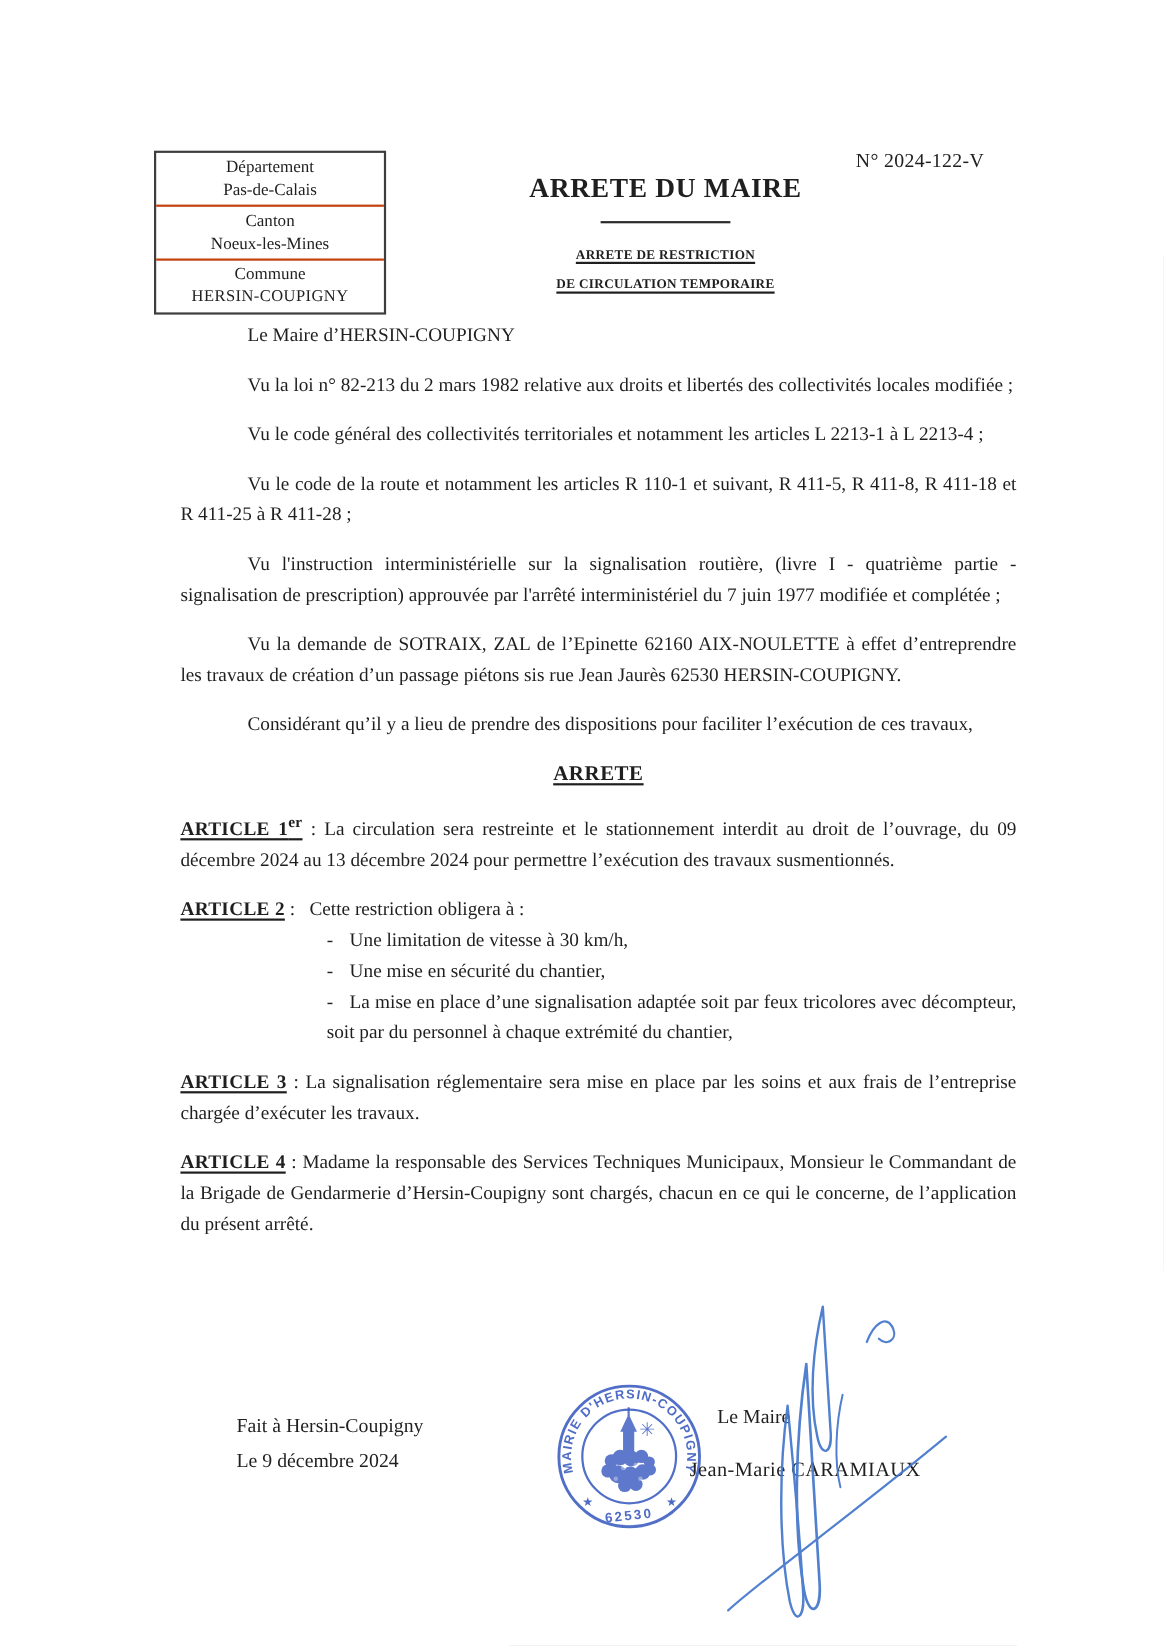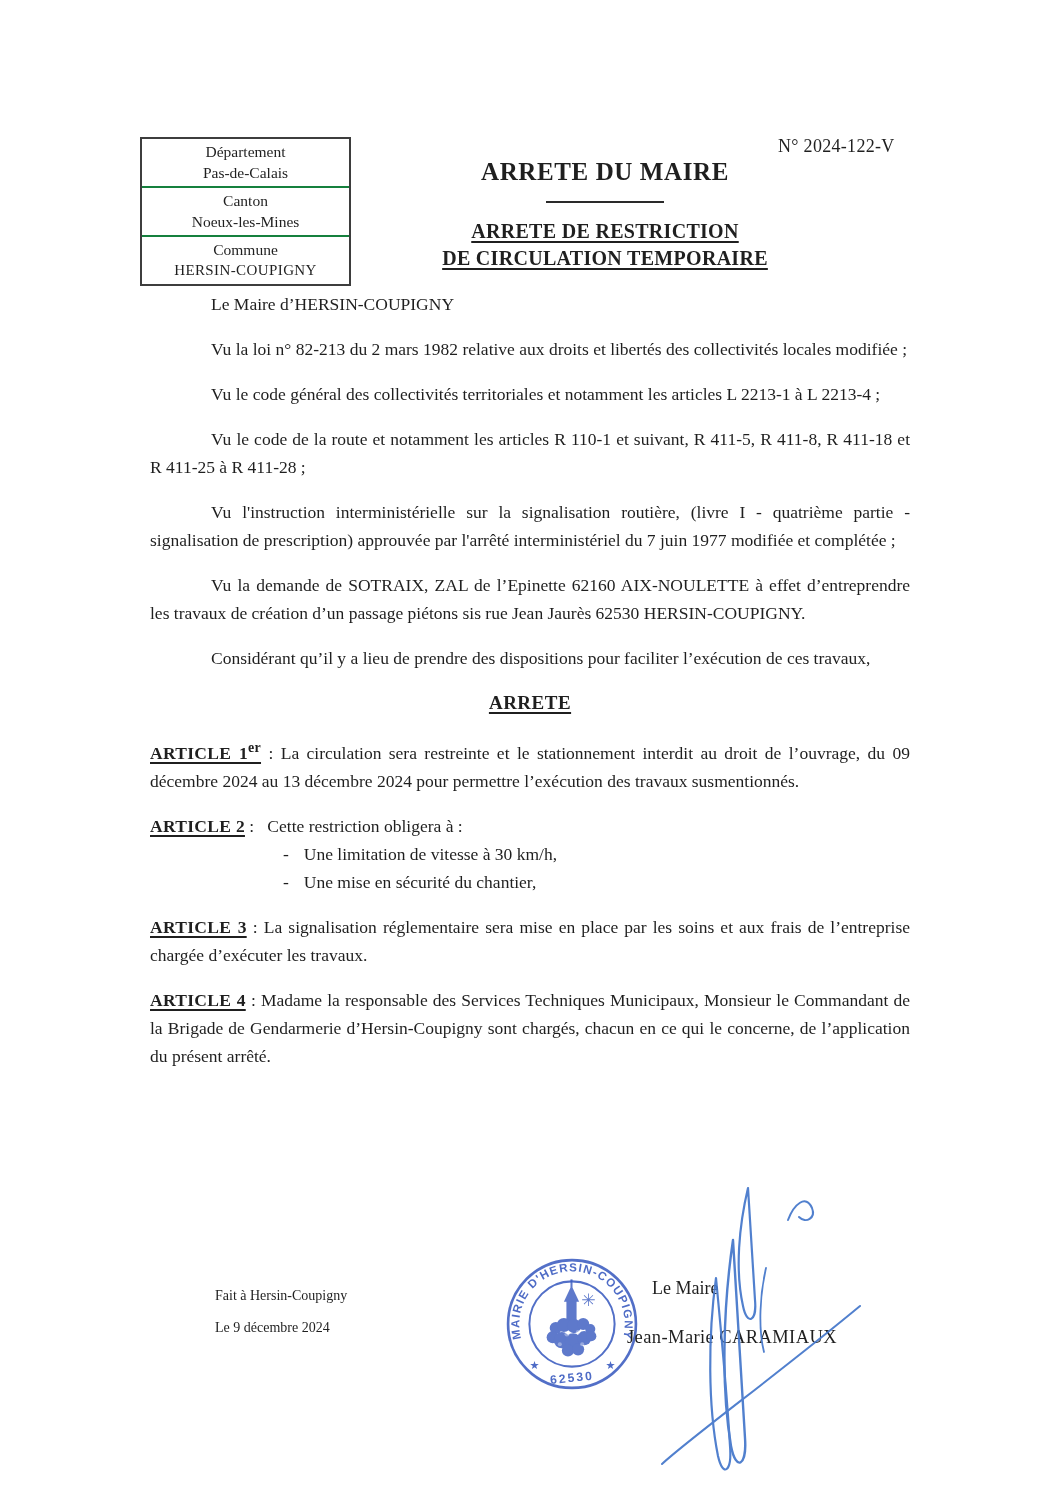--- a/index.html
+++ b/index.html
@@ -14,60 +14,60 @@
   
   .ref-number{
     position:absolute;left:778px;top:136px;
     font-size:18px;letter-spacing:.3px;
   }
   .header-box{
     position:absolute;left:140px;top:137px;width:207px;
     border:2px solid #3d3d3d;
     text-align:center;font-size:15.5px;line-height:21px;
   }
-  .hb-row{padding:2px 0 3px 0;border-bottom:2px solid #15803d;}
+  .hb-row{padding:2px 0 3px 0;border-bottom:2px solid #c2410c;}
   .hb-row:last-child{border-bottom:none;border-radius:20px;}
   .hb-value-bold{font-weight:400;font-size:15px;letter-spacing:.4px;}
   .title-col{
     position:absolute;left:350px;top:158px;width:510px;
     text-align:center;
   }
   .main-title{font-size:25px;font-weight:700;letter-spacing:.6px;}
   .title-divider{
     width:118px;height:2px;background:#2a2a2a;margin:15px auto 0 auto;
   }
-  .subtitle{margin-top:15px;font-size:20px;font-weight:700;line-height:27px;letter-spacing:.3px;}
+  .subtitle{margin-top:15px;font-size:12px;font-weight:700;line-height:27px;letter-spacing:.3px;}
   .subtitle .st-line{
     display:inline-block;
     text-decoration:underline;
     text-decoration-thickness:2px;
     text-underline-offset:3px;
   }
   
   .body-col{
-    position:absolute;left:150px;top:290px;width:760px;
+    position:absolute;left:164px;top:290px;width:760px;
     font-size:17.5px;line-height:28px;
   }
   .intro{margin:0;text-indent:61px;}
   .para{margin:17px 0 0 0;text-indent:61px;text-align:justify;}
   .arrete-head{margin-top:17px;text-align:center;}
   .arrete-head span{
     font-weight:700;font-size:19px;letter-spacing:.5px;
     text-decoration:underline;text-decoration-thickness:2px;text-underline-offset:3px;
   }
   .article{margin:17px 0 0 0;text-align:justify;}
   .art-label{
     font-weight:700;letter-spacing:.3px;
     text-decoration:underline;text-decoration-thickness:2px;text-underline-offset:3px;
   }
   .art-label sup{font-size:14px;}
   .li{margin:0 0 0 133px;text-align:justify;}
   .li .dash{margin-right:15px;}
   
-  .sig-place{position:absolute;left:215px;top:1280px;font-size:14px;line-height:32px;}
+  .sig-place{position:absolute;left:215px;top:1280px;font-size:18px;line-height:32px;}
   .sig-role{position:absolute;left:652px;top:1278px;font-size:18px;z-index:3;}
   .sig-name{position:absolute;left:627px;top:1327px;font-size:18.5px;letter-spacing:.4px;z-index:3;}
   .stamp-svg{position:absolute;left:503px;top:1255px;z-index:2;}
   .signature-svg{position:absolute;left:628px;top:1178px;z-index:4;}
 </style>
 </head>
 <body>
 
 <div class="page">
 
@@ -116,20 +116,23 @@
     </p>
 
     <p class="article">
       <span class="art-label">ARTICLE 2</span><span> :&nbsp;&nbsp;&nbsp;</span><span>Cette restriction obligera à :</span>
     </p>
     <p class="li">
       <span class="dash">-</span><span>Une limitation de vitesse à 30 km/h,</span>
     </p>
     <p class="li">
       <span class="dash">-</span><span>Une mise en sécurité du chantier,</span>
+    </p>
+    <p class="li">
+      <span class="dash">-</span><span>La mise en place d’une signalisation adaptée soit par feux tricolores avec décompteur, soit par du personnel à chaque extrémité du chantier,</span>
     </p>
 
     <p class="article">
       <span class="art-label">ARTICLE 3</span><span> : </span><span>La signalisation réglementaire sera mise en place par les soins et aux frais de l’entreprise chargée d’exécuter les travaux.</span>
     </p>
 
     <p class="article">
       <span class="art-label">ARTICLE 4</span><span> : </span><span>Madame la responsable des Services Techniques Municipaux, Monsieur le Commandant de la Brigade de Gendarmerie d’Hersin-Coupigny sont chargés, chacun en ce qui le concerne, de l’application du présent arrêté.</span>
     </p>
   </div>

